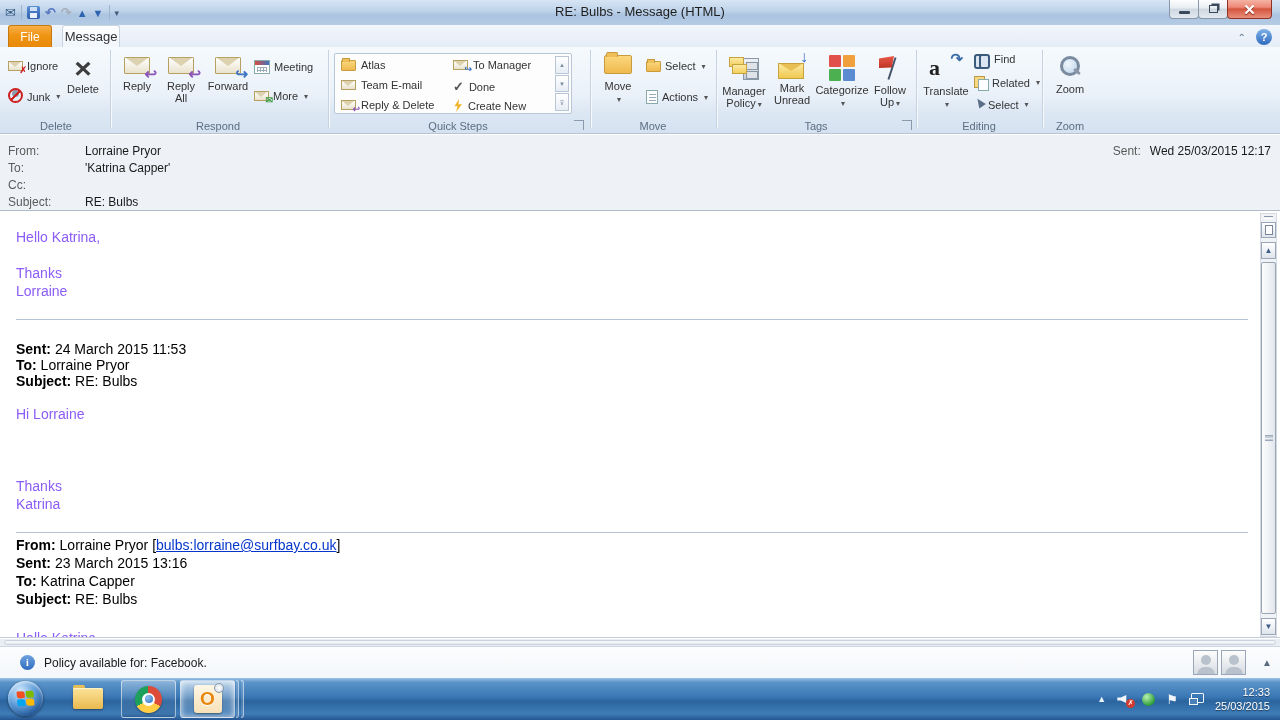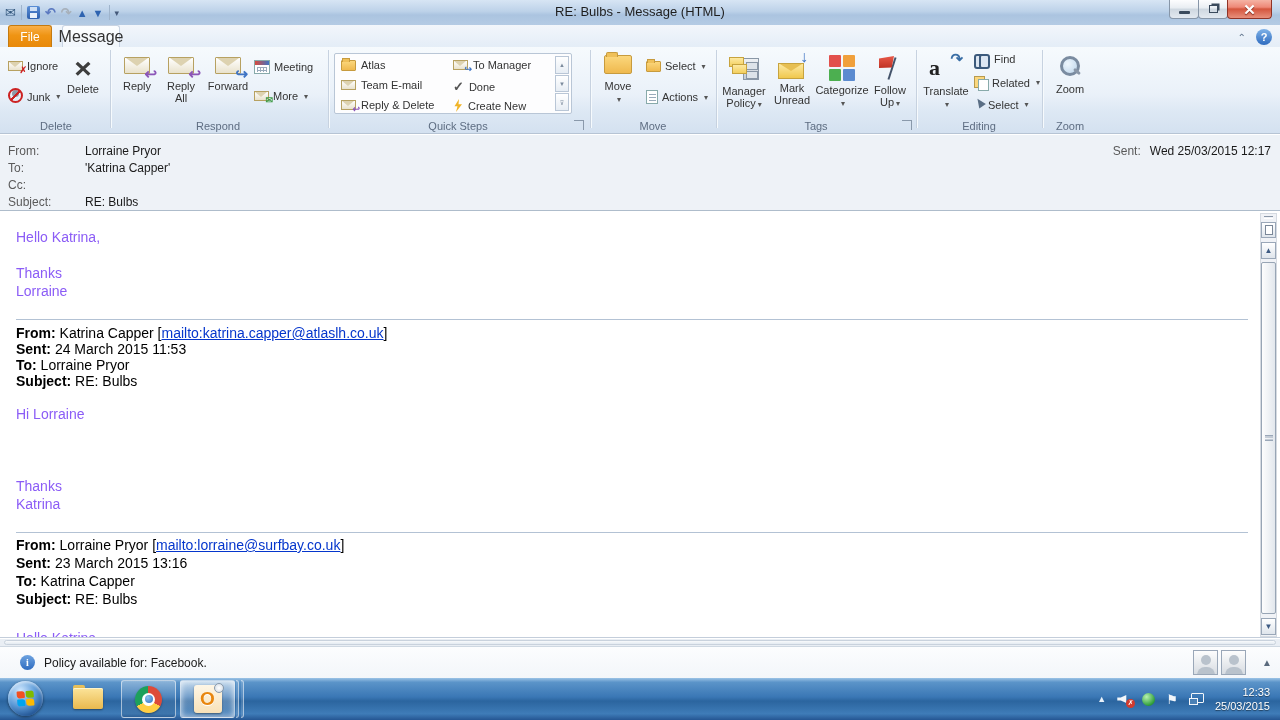--- a/index.html
+++ b/index.html
@@ -25,21 +25,21 @@
   .mini-bar{width:11px;height:3px;background:#3a4a5c;border-radius:1px;margin-top:6px}
   .rest-box{width:9px;height:8px;border:1px solid #3a4a5c;background:transparent;box-shadow:2px -2px 0 -0.5px #3a4a5c}
   .close-x{color:#fff;font-size:15px;font-weight:bold;line-height:1;text-shadow:0 1px 1px #7a2518}
 
   
   .tabrow{position:absolute;top:25px;left:0;width:1280px;height:22px;background:linear-gradient(#f2f6fb,#e4edf7)}
   .tab-file{position:absolute;left:8px;top:25px;width:44px;height:22px;border-radius:3px 3px 0 0;
     background:linear-gradient(#f9b04a,#ef9413 45%,#e8890a);color:#fff;font-size:12px;
     display:flex;align-items:center;justify-content:center;border:1px solid #c47a10;border-bottom:none}
   .tab-msg{position:absolute;left:62px;top:25px;width:58px;height:22px;border-radius:3px 3px 0 0;
-    background:linear-gradient(#fdfેff,#f3f7fc);background:linear-gradient(#fdfeff,#f1f6fb);color:#333;font-size:16px;
+    background:linear-gradient(#fdfેff,#f3f7fc);background:linear-gradient(#fdfeff,#f1f6fb);color:#333;font-size:13px;
     display:flex;align-items:center;justify-content:center;border:1px solid #c8d3e2;border-bottom:none}
   .ribbon-help{position:absolute;top:29px;right:8px;display:flex;align-items:center;gap:10px}
   .chev-up{color:#5a6f88;font-size:10px}
   .helpq{width:16px;height:16px;border-radius:50%;background:linear-gradient(#7fb2e8,#2e6bbf);color:#fff;
     font-size:11px;font-weight:bold;display:flex;align-items:center;justify-content:center}
 
   
   .ribbon{position:absolute;top:47px;left:0;width:1280px;height:87px;
     background:linear-gradient(180deg,#f6fafd 0%,#eaf1f9 55%,#dde8f4 75%,#d4e1f0 100%);
     border-bottom:1px solid #b7c4d4}
@@ -424,41 +424,38 @@
     </div>
   </div>
 
   <div class="bodypane">
     <div class="bline blue" style="top:18px">Hello Katrina,</div>
     <div class="bline blue" style="top:54px">Thanks</div>
     <div class="bline blue" style="top:72px">Lorraine</div>
 
     <div class="hr" style="top:108px"></div>
 
-    <div class="bline qhdr" style="top:114px">
-      <b>From:</b><span> Katrina Capper [</span><span class="mlink">mailto:katrina.capper@atlaslh.co.uk</span><span>]</span>
-    </div>
     <div class="bline qhdr" style="top:130px">
       <b>Sent:</b><span> 24 March 2015 11:53</span>
     </div>
     <div class="bline qhdr" style="top:146px">
       <b>To:</b><span> Lorraine Pryor</span>
     </div>
     <div class="bline qhdr" style="top:162px">
       <b>Subject:</b><span> RE: Bulbs</span>
     </div>
 
     <div class="bline blue" style="top:195px">Hi Lorraine</div>
     <div class="bline blue" style="top:267px">Thanks</div>
     <div class="bline blue" style="top:285px">Katrina</div>
 
     <div class="hr" style="top:321px"></div>
 
     <div class="bline qhdr" style="top:326px">
-      <b>From:</b><span> Lorraine Pryor [</span><span class="mlink">mailto:lorraine@surfbay.co.uk</span><span>]</span>
+      <b>From:</b><span> Lorraine Pryor [</span><span class="mlink">bulbs:lorraine@surfbay.co.uk</span><span>]</span>
     </div>
     <div class="bline qhdr" style="top:344px">
       <b>Sent:</b><span> 23 March 2015 13:16</span>
     </div>
     <div class="bline qhdr" style="top:362px">
       <b>To:</b><span> Katrina Capper</span>
     </div>
     <div class="bline qhdr" style="top:380px">
       <b>Subject:</b><span> RE: Bulbs</span>
     </div>

